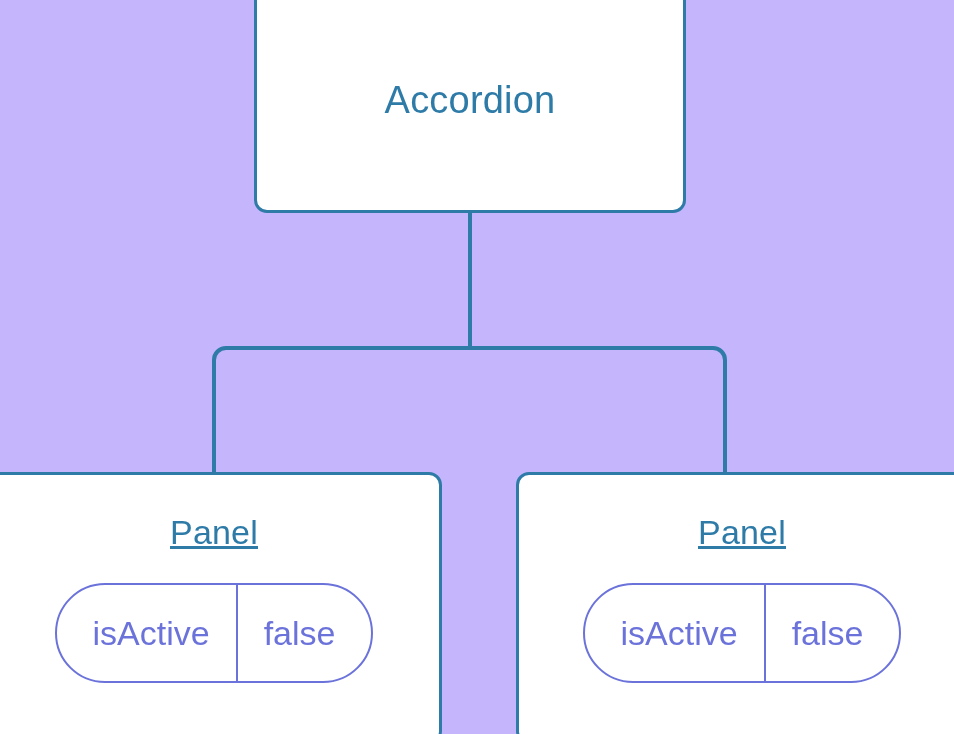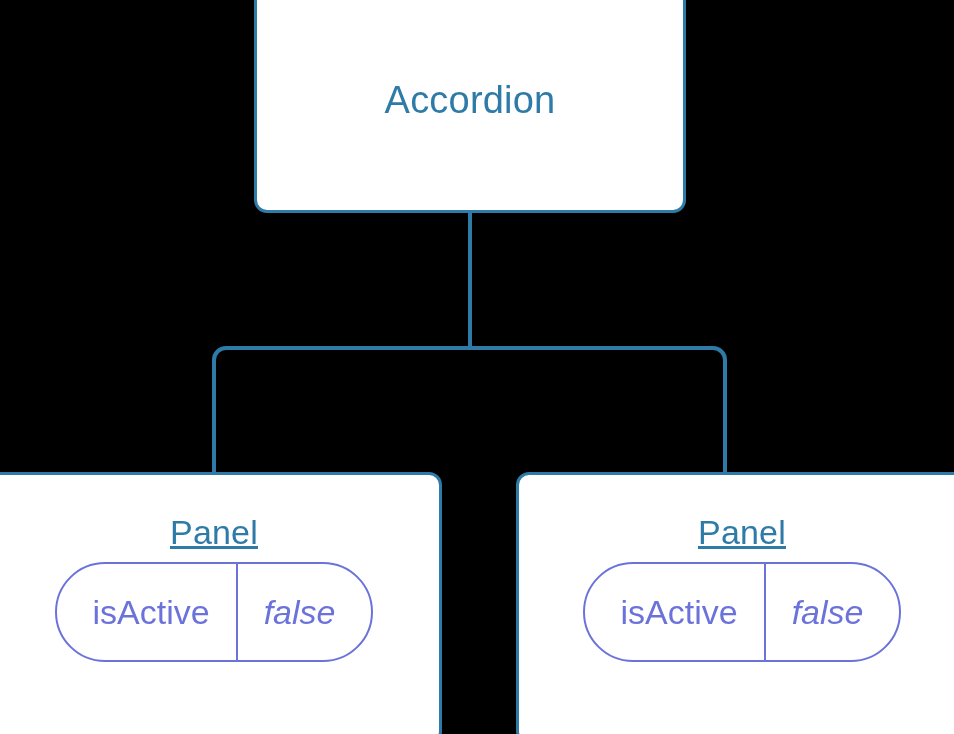--- a/index.html
+++ b/index.html
@@ -10,21 +10,21 @@
     width: 954px;
     height: 734px;
     overflow: hidden;
     background: #4a6670;
     font-family: "Liberation Sans", sans-serif;
   }
   #stage {
     position: relative;
     width: 954px;
     height: 734px;
-    background: #000000;
+    background: #c4b5fd;
   }
 
   
   #connectors {
     position: absolute;
     left: 0;
     top: 0;
     width: 954px;
     height: 734px;
     z-index: 1;
@@ -75,21 +75,21 @@
     left: 516px;
     width: 452px;
   }
   .panel-node .node-title {
     font-size: 34px;
     text-decoration: underline;
   }
 
   
   .state-pill {
-    margin-top: 13px;
+    margin-top: 34px;
     height: 100px;
     box-sizing: border-box;
     border: 2px solid #6b73db;
     border-radius: 50px;
     display: flex;
     align-items: stretch;
     background: transparent;
   }
   .pill-cell {
     display: flex;
@@ -99,21 +99,20 @@
     font-size: 34px;
     line-height: 1;
     white-space: nowrap;
   }
   .pill-key {
     padding: 0 26px 0 36px;
     border-right: 2px solid #6b73db;
   }
   .pill-val {
     padding: 0 36px 0 26px;
-    font-style: italic;
   }
 </style>
 </head>
 <body>
 
 <div id="stage">
 
   <svg id="connectors" viewBox="0 0 954 734" width="954" height="734" xmlns="http://www.w3.org/2000/svg" fill="none">
 
     <path d="M470,212 L470,348" stroke="#2e7ba8" stroke-width="4" stroke-linecap="butt"></path>

